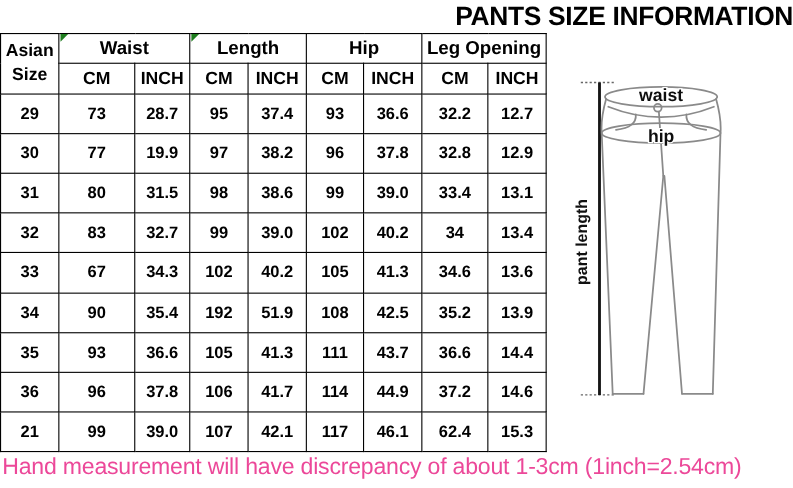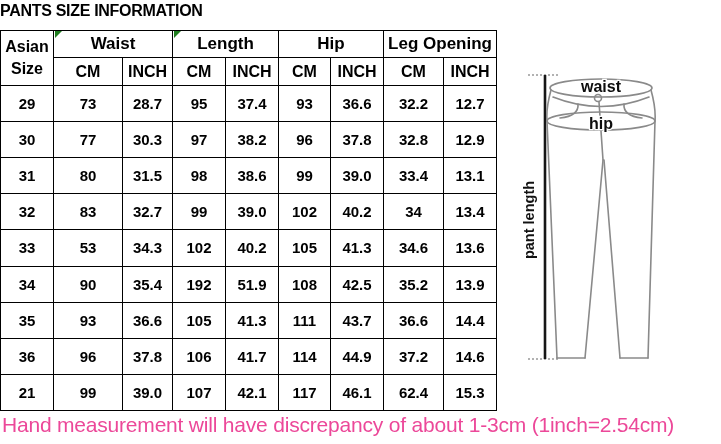--- a/index.html
+++ b/index.html
@@ -5,21 +5,21 @@
   :root{
     --marker-green:#1e7d1e;
     --pants-gray:#8a8a8a;
   }
   html,body{margin:0;padding:0;background:#fff;}
   body{width:721px;height:444px;font-family:"Liberation Sans",sans-serif;color:#000;}
   .page{position:relative;width:721px;height:444px;background:#fff;overflow:hidden;}
 
   .title{
     position:absolute;top:2px;left:0;width:721px;margin:0;
-    text-align:left;font-size:16px;font-weight:700;letter-spacing:-0.3px;color:#000;
+    text-align:right;font-size:24px;font-weight:700;letter-spacing:-0.3px;color:#000;
   }
 
   table.size-table{
     position:absolute;left:0;top:30px;width:496px;height:381px;
     border-collapse:collapse;table-layout:fixed;background:#fff;
   }
   .size-table th,.size-table td{
     border:1.5px solid #000;text-align:center;vertical-align:middle;padding:0;color:#000;
     overflow:hidden;
   }
@@ -104,21 +104,21 @@
       <td class="val">95</td>
       <td class="val">37.4</td>
       <td class="val">93</td>
       <td class="val">36.6</td>
       <td class="val">32.2</td>
       <td class="val">12.7</td>
     </tr>
         <tr class="data-row">
       <td class="size">30</td>
       <td class="val">77</td>
-      <td class="val">30.3</td>
+      <td class="val">19.9</td>
       <td class="val">97</td>
       <td class="val">38.2</td>
       <td class="val">96</td>
       <td class="val">37.8</td>
       <td class="val">32.8</td>
       <td class="val">12.9</td>
     </tr>
         <tr class="data-row">
       <td class="size">31</td>
       <td class="val">80</td>
@@ -136,21 +136,21 @@
       <td class="val">32.7</td>
       <td class="val">99</td>
       <td class="val">39.0</td>
       <td class="val">102</td>
       <td class="val">40.2</td>
       <td class="val">34</td>
       <td class="val">13.4</td>
     </tr>
         <tr class="data-row">
       <td class="size">33</td>
-      <td class="val">53</td>
+      <td class="val">67</td>
       <td class="val">34.3</td>
       <td class="val">102</td>
       <td class="val">40.2</td>
       <td class="val">105</td>
       <td class="val">41.3</td>
       <td class="val">34.6</td>
       <td class="val">13.6</td>
     </tr>
         <tr class="data-row">
       <td class="size">34</td>

